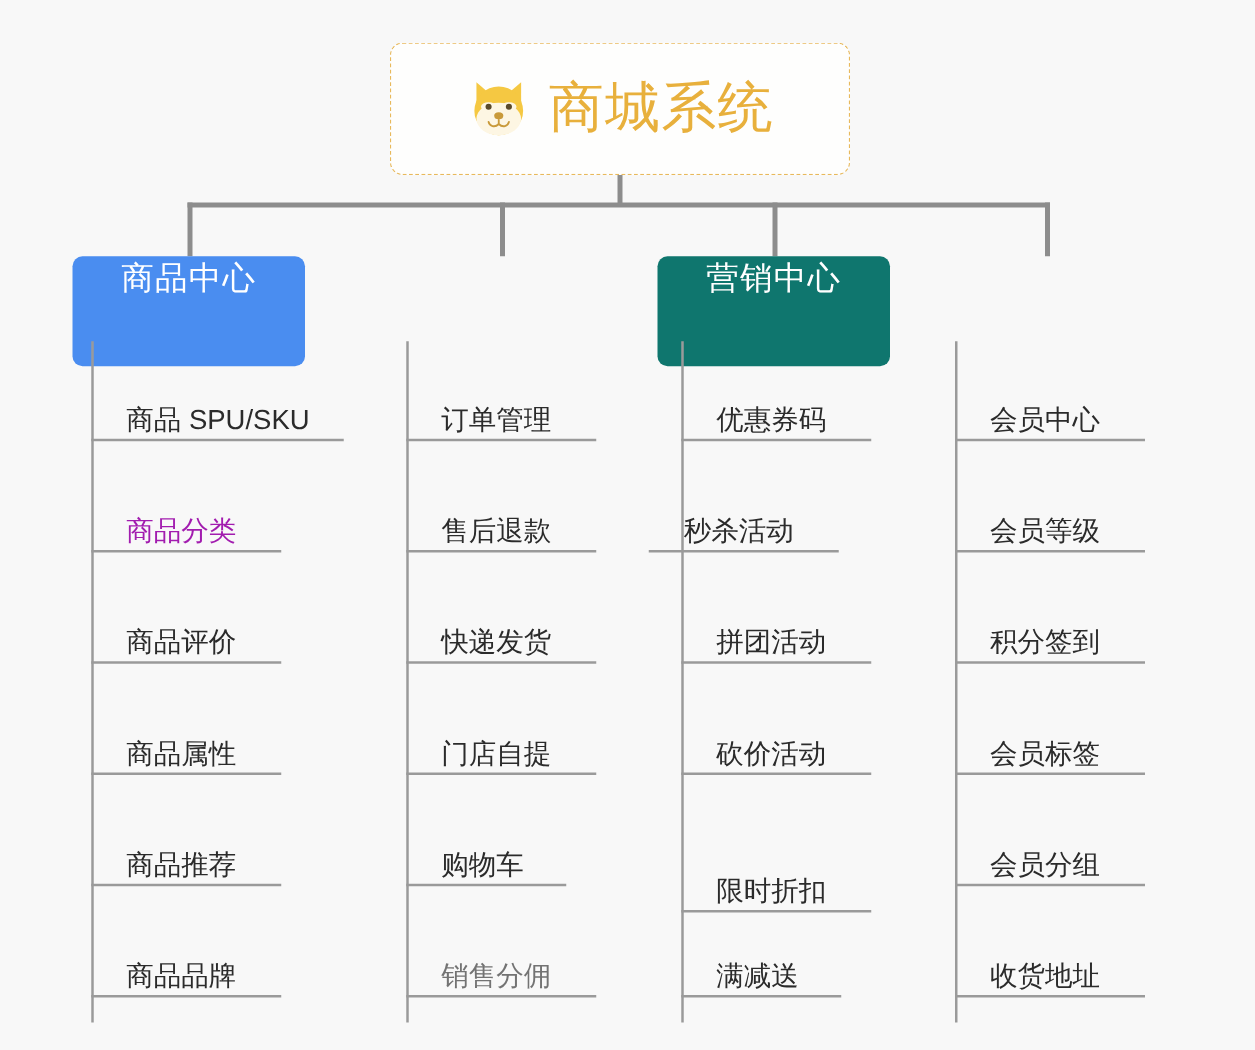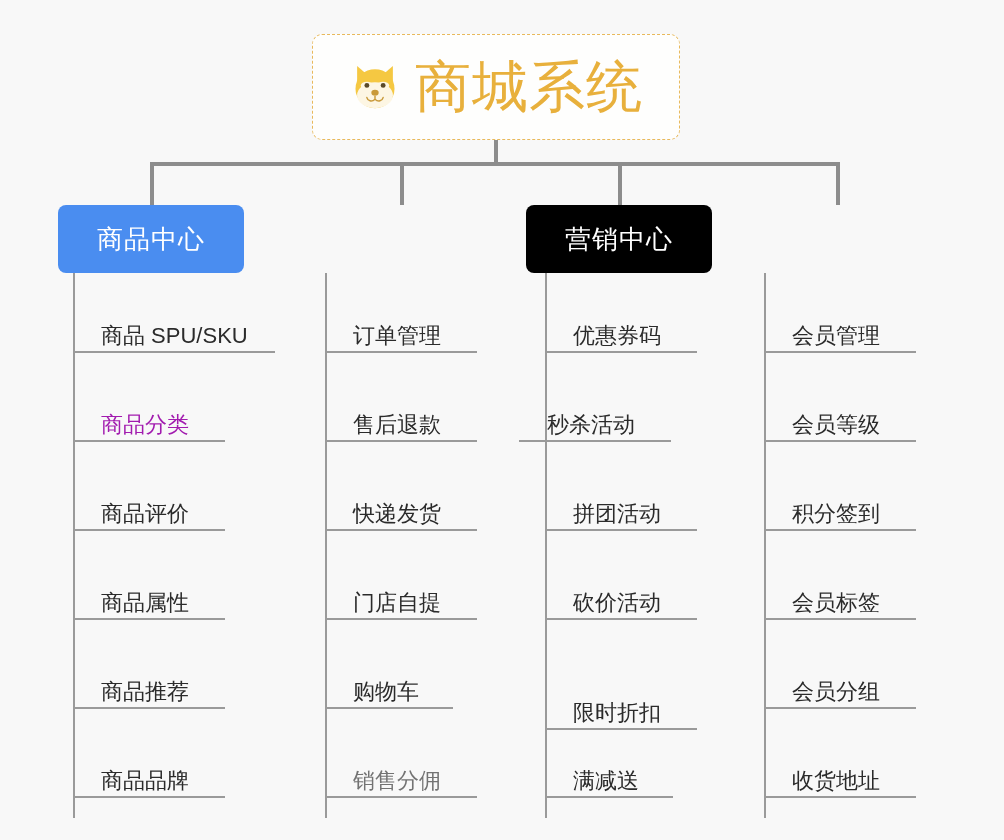--- a/index.html
+++ b/index.html
@@ -37,42 +37,41 @@
     justify-content: center;
     gap: 14px;
   }
   .root-emoji {
     width: 52px;
     height: 52px;
     position: relative;
     flex: 0 0 auto;
   }
   .root-title {
-    font-size: 56px;
+    font-size: 44px;
     color: #e8b03c;
     line-height: 1;
     letter-spacing: 1px;
     white-space: nowrap;
   }
 
   
   .conn {
     position: absolute;
     background: #8d8d8d;
   }
   .conn-v { width: 3px; }
   .conn-h { height: 3px; }
 
   
   .cat-box {
     position: absolute;
-    height: 68px;
+    height: 88px;
     border-radius: 8px;
     display: flex;
-    align-items: center;
     justify-content: center;
     color: #ffffff;
     font-size: 26px;
     letter-spacing: 1px;
     box-sizing: border-box;
   }
 
   
   .stem {
     position: absolute;
@@ -185,21 +184,21 @@
   </div>
   <div class="leaf" style="left:325px; top:708px; width:128px;">
     <span class="leaf-rule" style="width: 128px; background: rgb(154, 154, 154);"></span>
     <span class="leaf-label" style="color: rgb(43, 43, 43);">购物车</span>
   </div>
   <div class="leaf" style="left:325px; top:797px; width:152px;">
     <span class="leaf-rule" style="width: 152px; background: rgb(154, 154, 154);"></span>
     <span class="leaf-label" style="color: #737373;">销售分佣</span>
   </div>
 
-  <div class="cat-box" style="left: 526px; top: 205px; width: 186px; background: #000000;">
+  <div class="cat-box" style="left: 526px; top: 205px; width: 186px; background: #0f766e;">
     <span>营销中心</span>
   </div>
   <div class="stem" style="left: 545px; top: 273px; height: 545px; background: rgb(154, 154, 154);"></div>
 
   <div class="leaf" style="left:545px; top:352px; width:152px;">
     <span class="leaf-rule" style="width: 152px; background: rgb(154, 154, 154);"></span>
     <span class="leaf-label" style="color: rgb(43, 43, 43);">优惠券码</span>
   </div>
   <div class="leaf" style="left:519px; top:441px; width:152px;">
     <span class="leaf-rule" style="width: 152px; background: rgb(154, 154, 154);"></span>
@@ -219,21 +218,21 @@
   </div>
   <div class="leaf" style="left:545px; top:797px; width:128px;text-align:right;">
     <span class="leaf-rule" style="width: 128px; background: rgb(154, 154, 154);"></span>
     <span class="leaf-label" style="color: rgb(43, 43, 43);">满减送</span>
   </div>
 
   <div class="stem" style="left: 764px; top: 273px; height: 545px; background: rgb(154, 154, 154);"></div>
 
   <div class="leaf" style="left:764px; top:352px; width:152px;">
     <span class="leaf-rule" style="width: 152px; background: rgb(154, 154, 154);"></span>
-    <span class="leaf-label" style="color: rgb(43, 43, 43);">会员管理</span>
+    <span class="leaf-label" style="color: rgb(43, 43, 43);">会员中心</span>
   </div>
   <div class="leaf" style="left:764px; top:441px; width:152px;">
     <span class="leaf-rule" style="width: 152px; background: rgb(154, 154, 154);"></span>
     <span class="leaf-label" style="color: rgb(43, 43, 43);">会员等级</span>
   </div>
   <div class="leaf" style="left:764px; top:530px; width:152px;">
     <span class="leaf-rule" style="width: 152px; background: rgb(154, 154, 154);"></span>
     <span class="leaf-label" style="color: rgb(43, 43, 43);">积分签到</span>
   </div>
   <div class="leaf" style="left:764px; top:619px; width:152px;">

